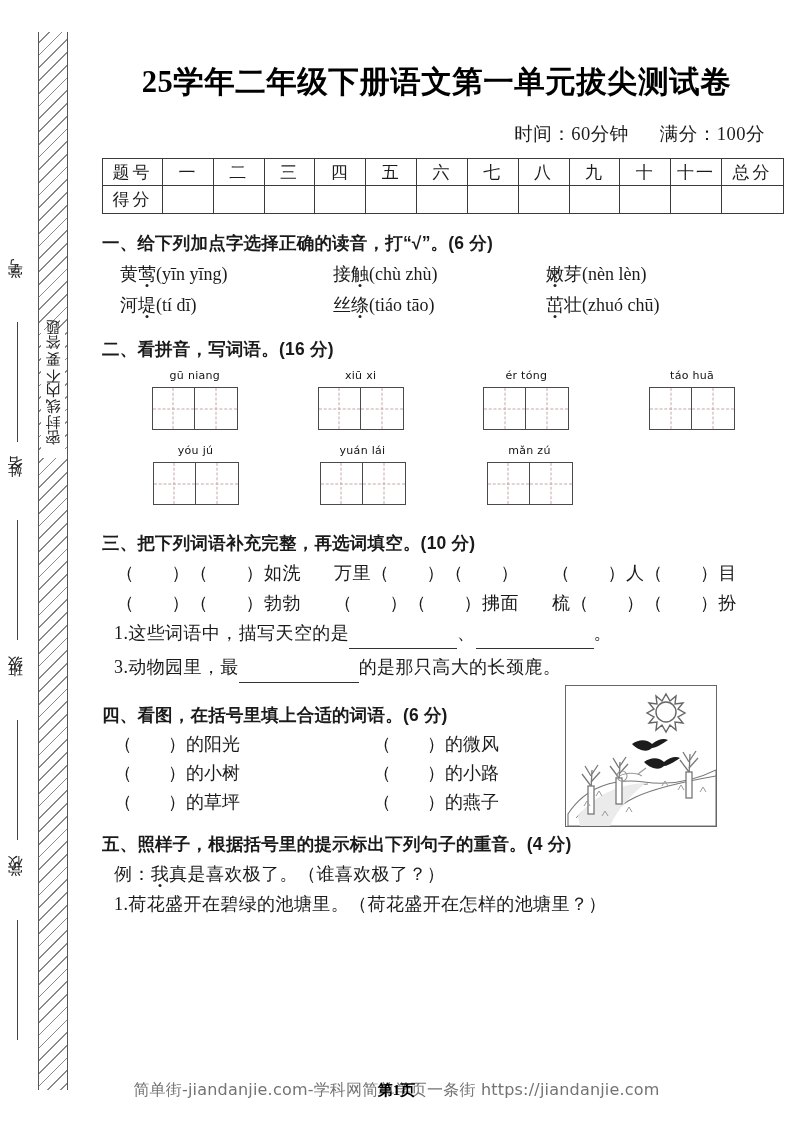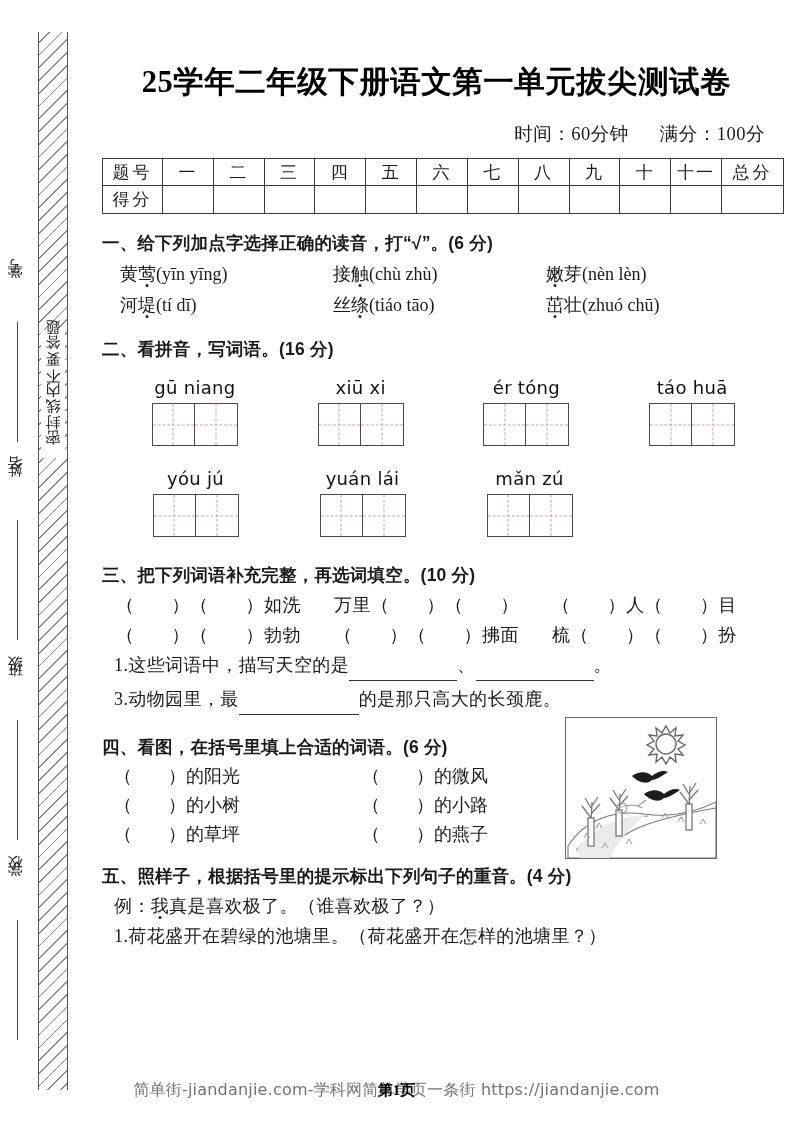--- a/index.html
+++ b/index.html
@@ -96,21 +96,21 @@
     content:""; position:absolute; left:50%; bottom:-3px;
     transform:translateX(-50%);
     width:3px; height:3px; border-radius:50%; background:#222;
   }
 
   
   .tzg-row { display:flex; margin: 8px 0 0 14px; }
   .tzg-item { width: 167px; text-align:center; }
   .tzg-py {
     font-family:"DejaVu Sans","Liberation Sans",sans-serif;
-    font-size: 18px; letter-spacing:0.3px; margin-bottom:5px; color:#111;margin-top:8px;
+    font-size: 11px; letter-spacing:0.3px; margin-bottom:5px; color:#111;
   }
   .tzg-grid { display:inline-flex; }
   .tzg-cell {
     width: 43px; height: 43px;
     border:1.2px solid #4a4a4a;
     position:relative;
   }
   .tzg-cell + .tzg-cell { border-left:none; }
   .tzg-cell::before, .tzg-cell::after {
     content:""; position:absolute; background:transparent;
@@ -125,21 +125,21 @@
   }
 
   
   .idiom-row { display:flex; margin: 6px 0 0 18px; font-size:18px; letter-spacing:0.5px; }
   .idiom-row .slot { width: 218px; }
   .idiom-row .slot:last-child { width:auto; }
   .fill { display:inline-block; border-bottom:1.2px solid #333; }
 
   
   .s4-wrap { position:relative; }
-  .s4-row { display:flex; margin: 5px 0 0 16px; font-size:18px; }
+  .s4-row { display:flex; margin: 5px 0 0 16px; font-size:18px;gap:11px; }
   .s4-row .c { width: 248px; }
   .pic-box {
     position:absolute; right: 58px; top: -18px;
     width: 152px; height: 142px;
     border:1.3px solid #666; background:#fff;
     overflow:hidden;
   }
 
   
   .ex-line { font-size:18px; margin: 6px 0 0 16px; letter-spacing:0.4px; }

